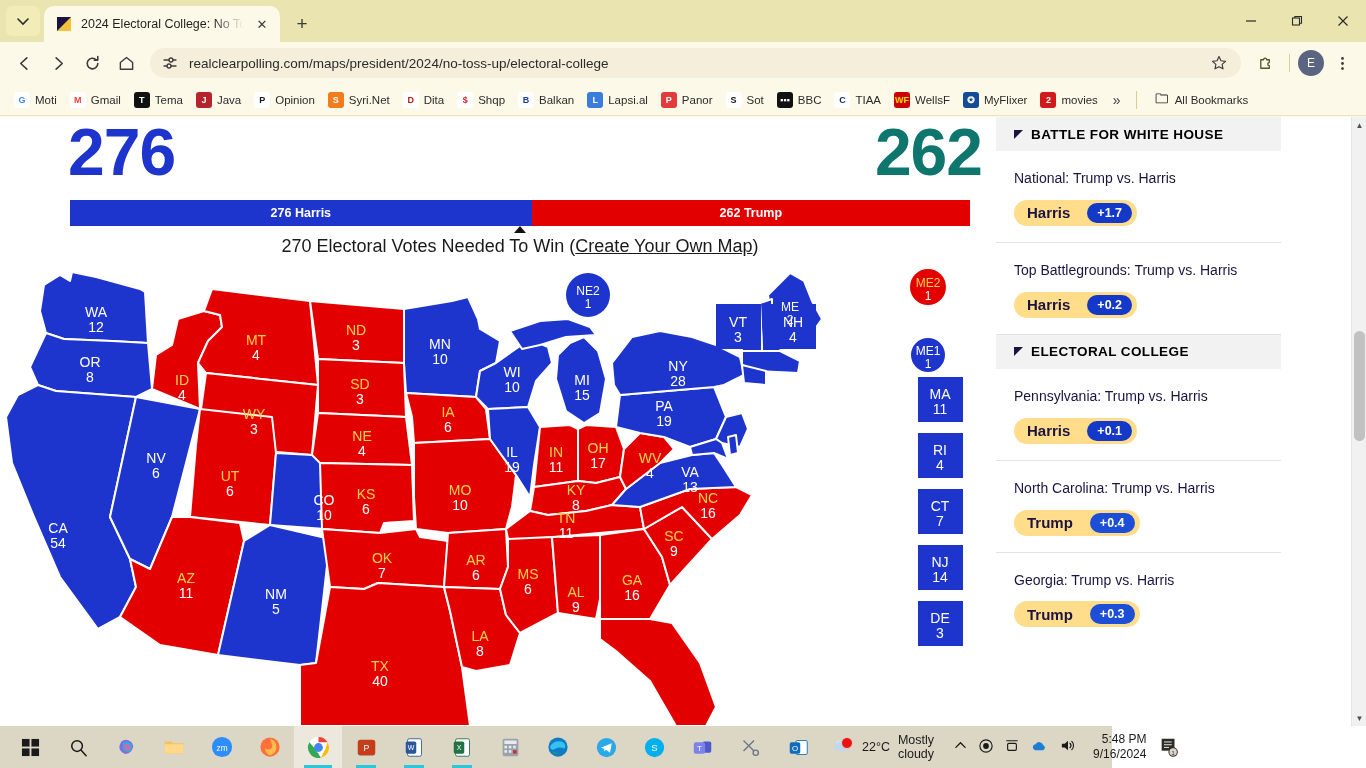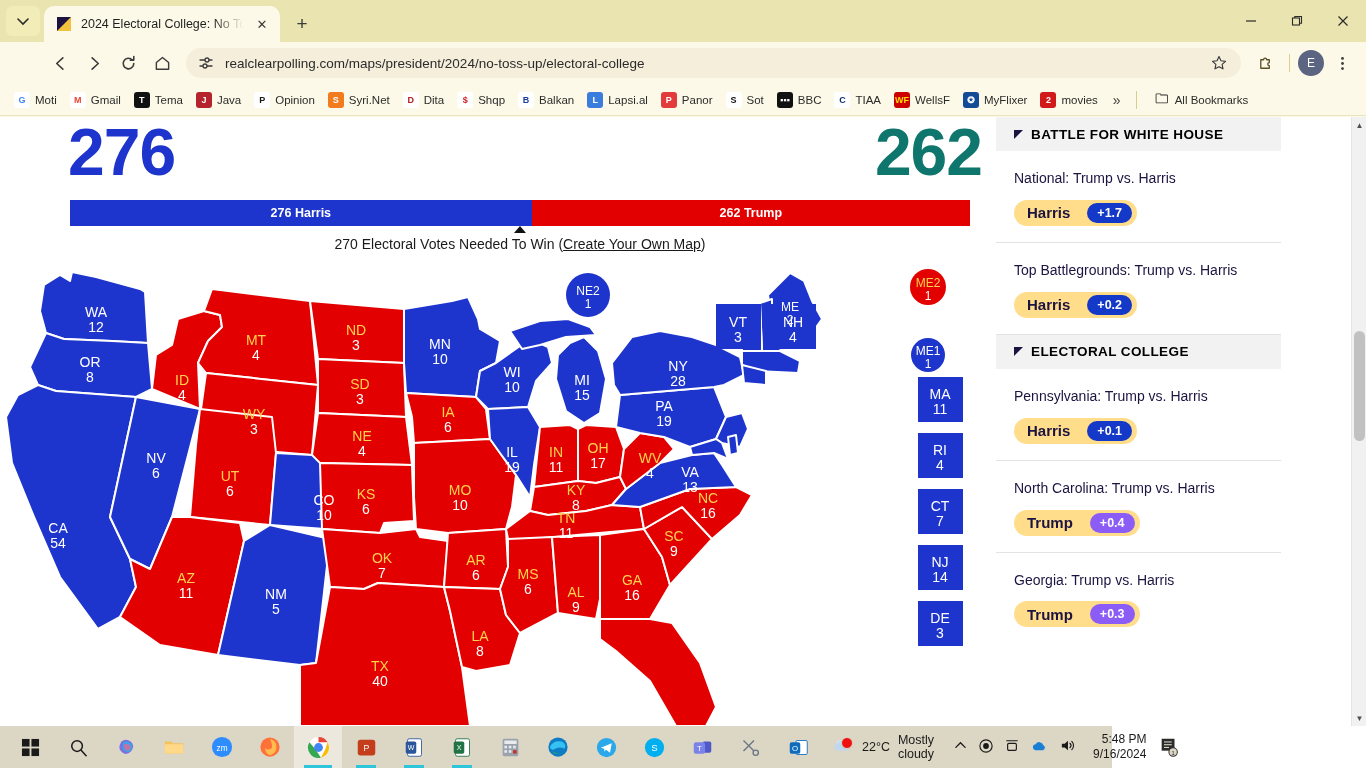--- a/index.html
+++ b/index.html
@@ -51,21 +51,21 @@
   .wincontrols {
     position: absolute; right: 0; top: 0; height: 42px; display: flex; align-items: center;
   }
   .wc {
     width: 46px; height: 42px; display: flex; align-items: center; justify-content: center;
     color: #2b2b2b; font-size: 13px; cursor: pointer;
   }
 
   .toolbar {
     height: 42px; display: flex; align-items: center; gap: 2px;
-    padding: 0 8px; background: #fdf9e8; margin-left: 36px;
+    padding: 0 8px; background: #fdf9e8;
   }
   .tbtn {
     width: 32px; height: 32px; border-radius: 50%;
     display: flex; align-items: center; justify-content: center;
     color: #3c3c3c; cursor: pointer; flex: 0 0 32px;
   }
   .omnibox {
     flex: 1; height: 30px; background: #f4eedb; border-radius: 16px;
     display: flex; align-items: center; padding: 0 6px 0 12px; margin: 0 6px;
     cursor: text; min-width: 0;
@@ -128,21 +128,21 @@
     background: #e30000; color: #fff; font-size: 12.5px; font-weight: bold;
     display: flex; align-items: center; justify-content: center;
   }
   .marker {
     position: absolute; top: 26px; left: 50%; transform: translateX(-50%);
     width: 0; height: 0; border-left: 6px solid transparent;
     border-right: 6px solid transparent; border-bottom: 7px solid #111;
   }
   .needed {
     position: absolute; top: 36px; width: 100%; text-align: center;
-    font-size: 14px; color: #1a1a1a;
+    font-size: 18px; color: #1a1a1a;
   }
   .needed a { color: #1a1a1a; text-decoration: underline; cursor: pointer; }
 
   .mapbox { position: absolute; left: 0; top: 150px; width: 990px; height: 459px; }
   .mapbox svg { display: block; }
 
   
   .sidebar {
     position: absolute; left: 996px; top: 0; width: 285px; height: 609px;
     background: #fff; font-size: 13px;
@@ -166,21 +166,21 @@
     display: inline-flex; align-items: center; gap: 17px;
     background: #ffdd8b; border-radius: 16px;
     padding: 3px 5px 3px 13px; margin-top: 12px; cursor: pointer;
   }
   .pill-name { font-size: 15px; font-weight: 700; color: #1c1340; }
   .pill-val {
     border-radius: 12px; color: #fff; font-size: 12.5px; font-weight: 700;
     padding: 3px 10px;
   }
   .pill-val.d { background: #1438c8; }
-  .pill-val.r { background: #8b5cf6; }
+  .pill-val.r { background: #1d4ed8; }
 
   
   .scrollbar {
     position: absolute; right: 0; top: 117px; width: 15px; height: 609px;
     background: #f1f1f1; border-left: 1px solid #e4e4e4;
   }
   .sb-arrow {
     position: absolute; left: 0; width: 15px; height: 16px;
     display: flex; align-items: center; justify-content: center;
     color: #505050; font-size: 8px; cursor: pointer;

